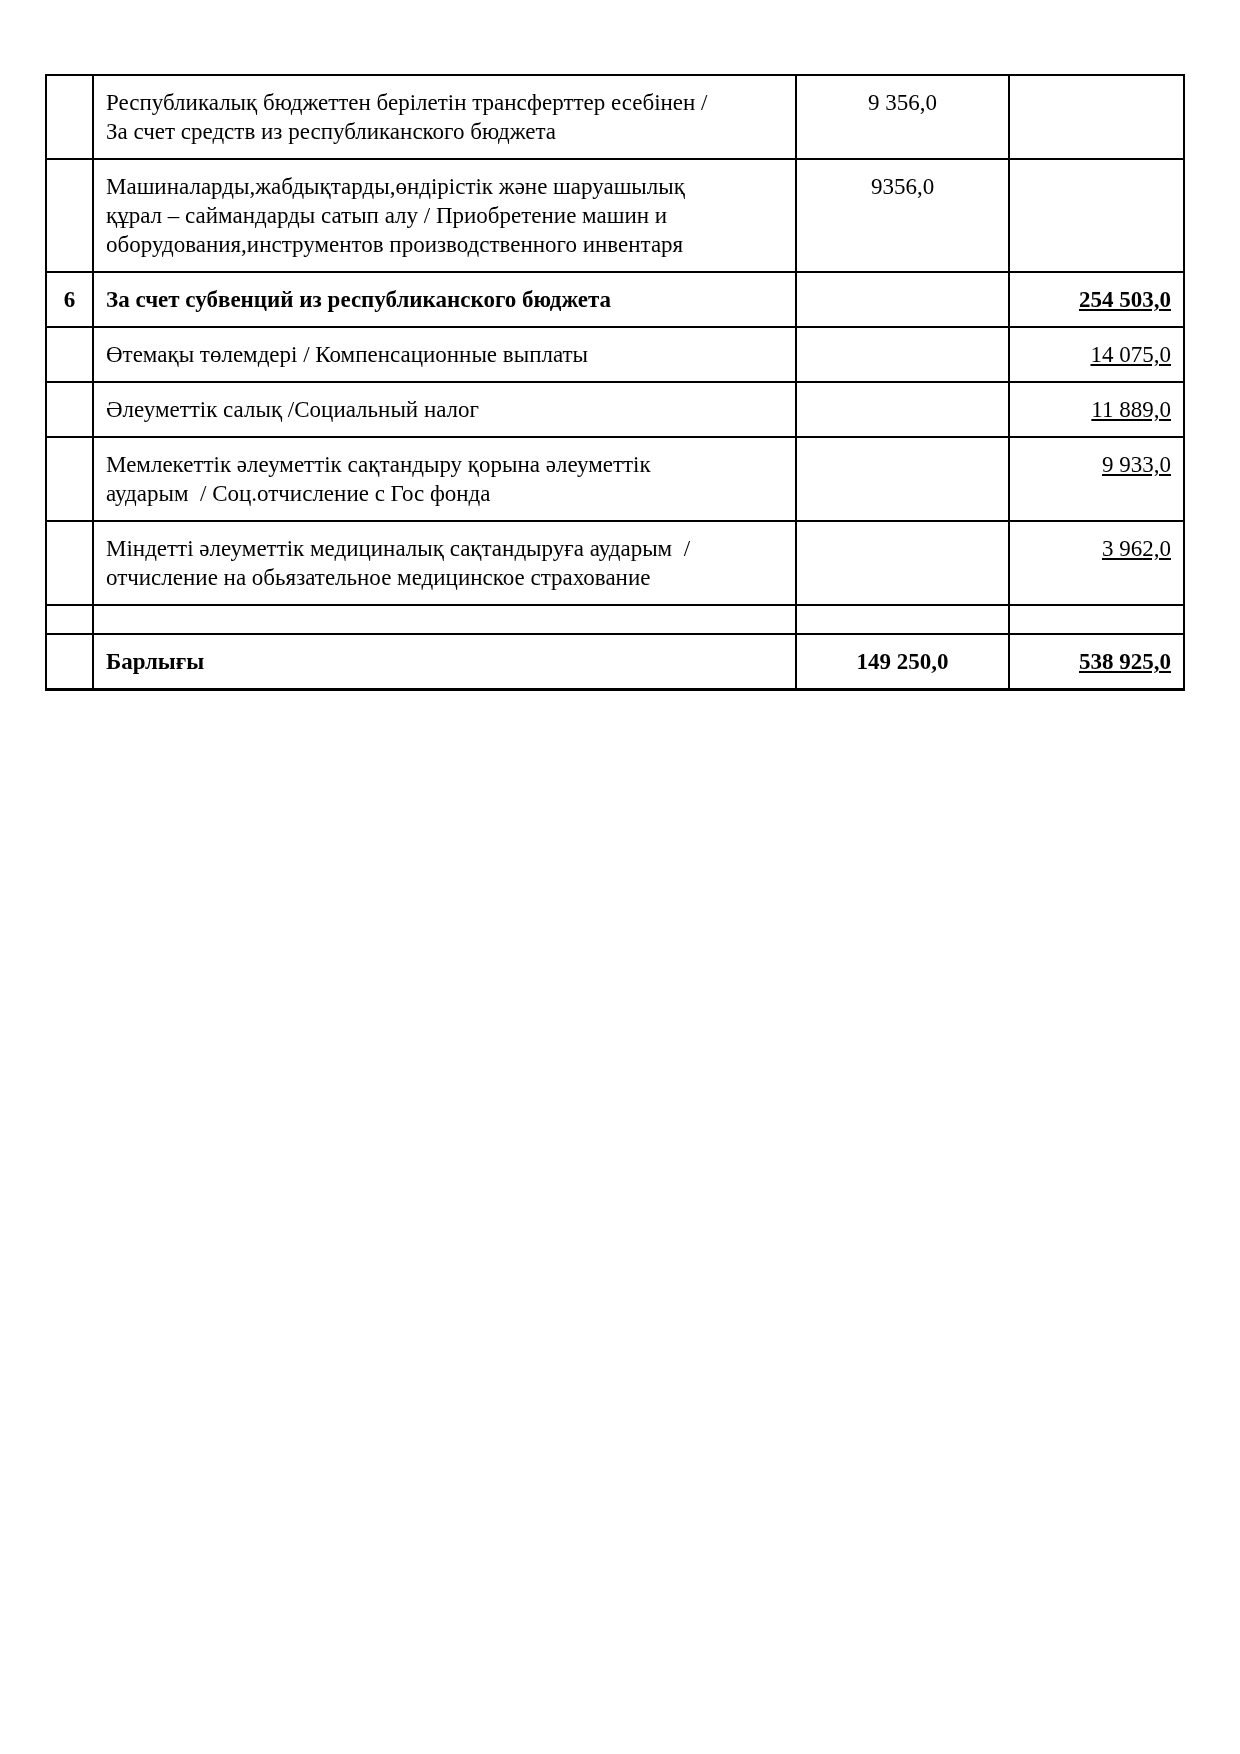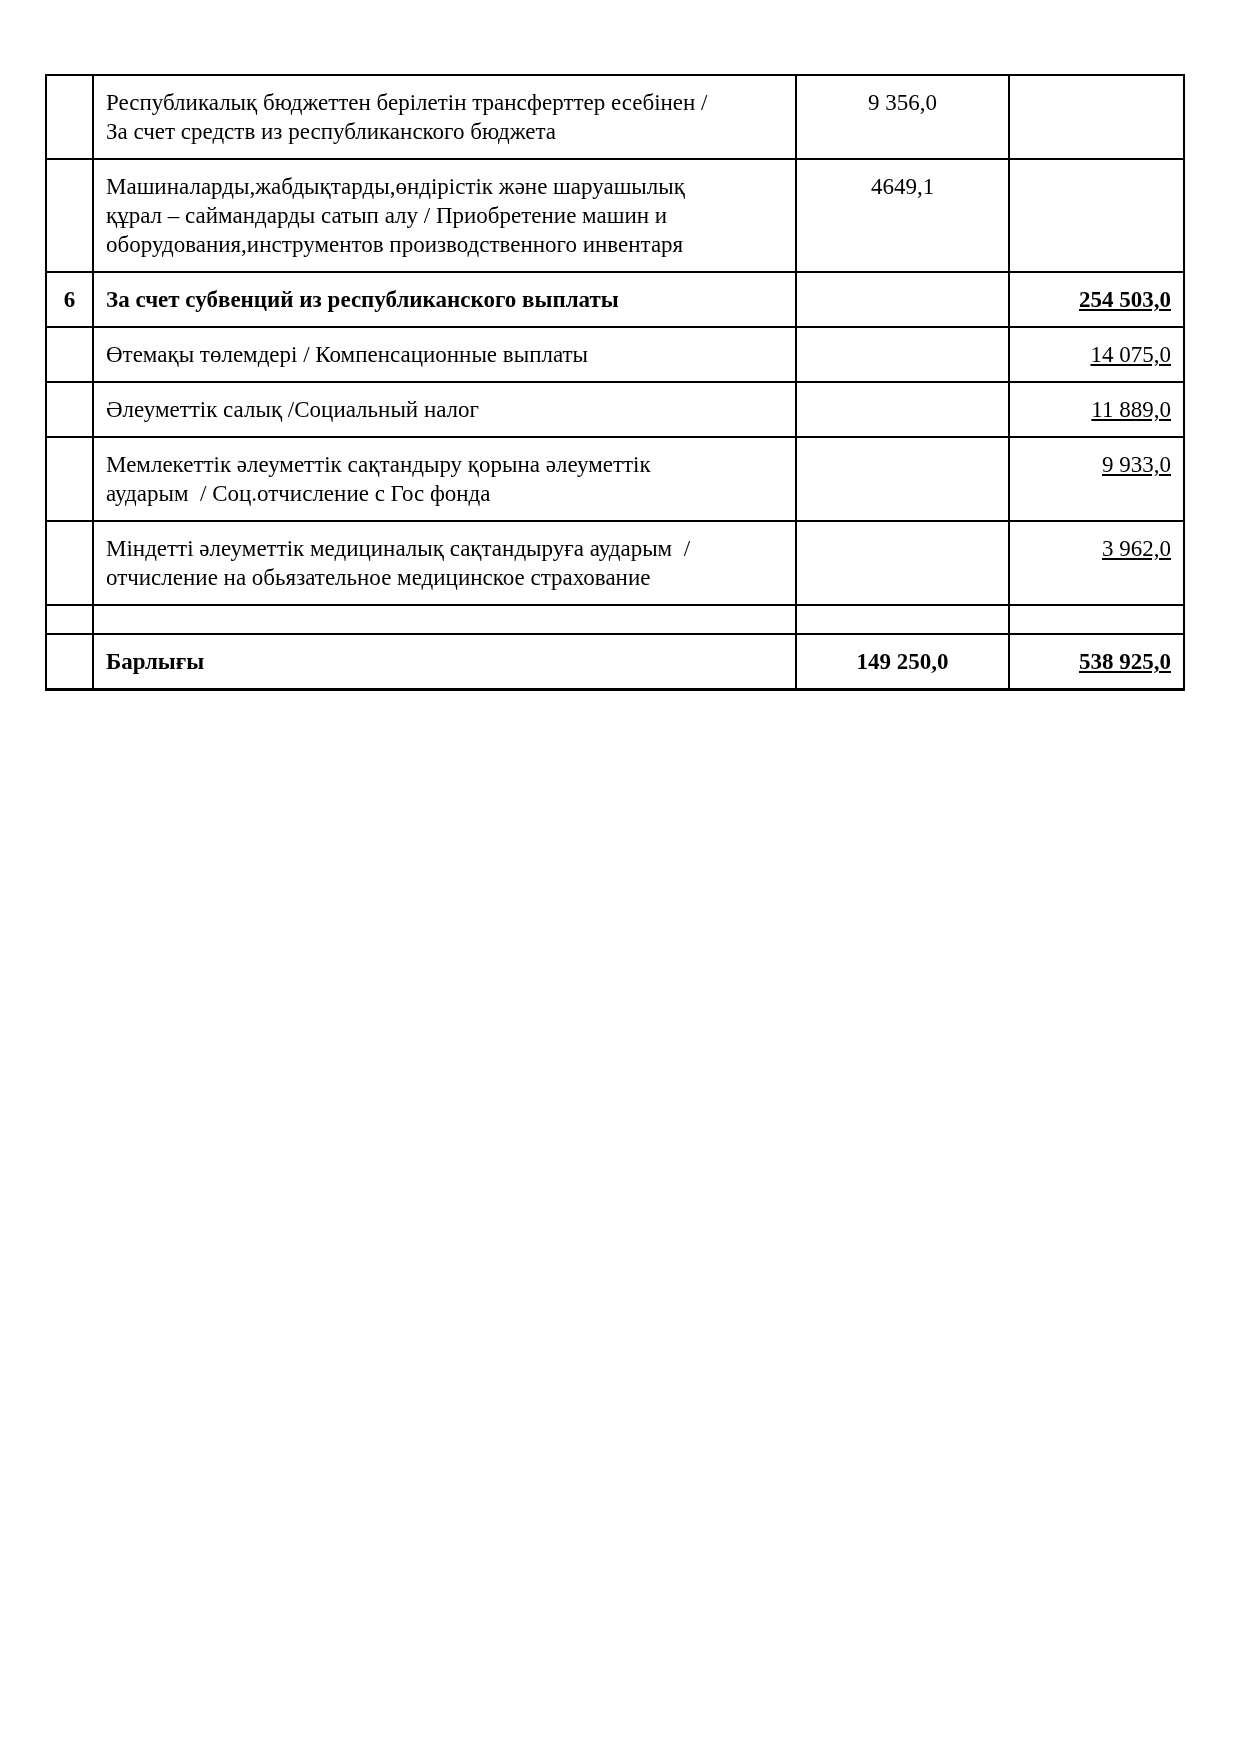--- a/index.html
+++ b/index.html
@@ -72,26 +72,26 @@
           <td class="c-desc">Республикалық бюджеттен берілетін трансферттер есебінен /
 За счет средств из республиканского бюджета</td>
           <td class="c-amt1">9 356,0</td>
           <td class="c-amt2"></td>
         </tr>
         <tr style="height: 89px;">
           <td class="c-num"></td>
           <td class="c-desc">Машиналарды,жабдықтарды,өндірістік және шаруашылық
 құрал – саймандарды сатып алу / Приобретение машин и
 оборудования,инструментов производственного инвентаря</td>
-          <td class="c-amt1">4649,1</td>
+          <td class="c-amt1">9356,0</td>
           <td class="c-amt2"></td>
         </tr>
         <tr class="bold" style="height: 28px;">
           <td class="c-num">6</td>
-          <td class="c-desc">За счет субвенций из республиканского выплаты</td>
+          <td class="c-desc">За счет субвенций из республиканского бюджета</td>
           <td class="c-amt1"></td>
           <td class="c-amt2">254 503,0</td>
         </tr>
         <tr style="height: 31px;">
           <td class="c-num"></td>
           <td class="c-desc">Өтемақы төлемдері / Компенсационные выплаты</td>
           <td class="c-amt1"></td>
           <td class="c-amt2">14 075,0</td>
         </tr>
         <tr style="height: 30px;">

